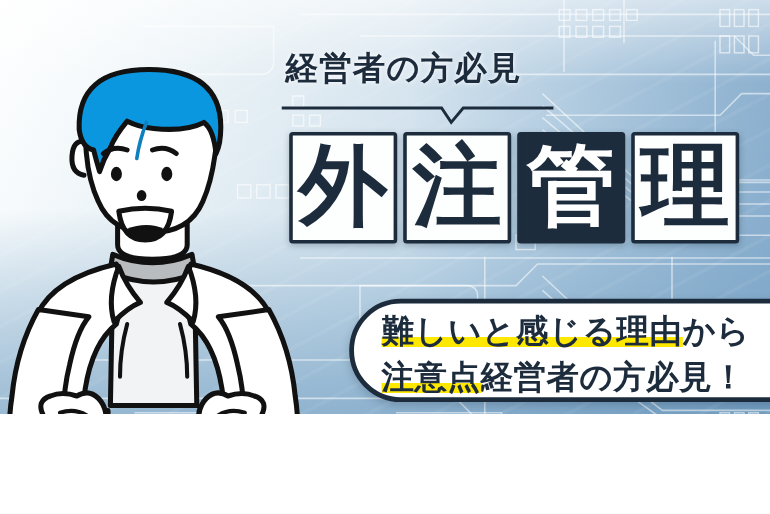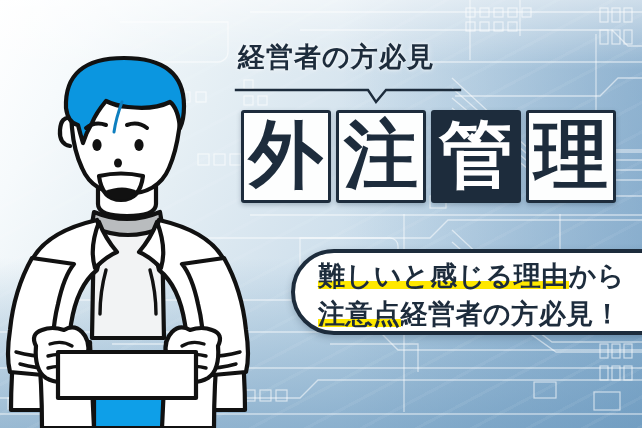--- a/index.html
+++ b/index.html
@@ -1,20 +1,20 @@
 <!DOCTYPE html>
 <html><head>
 <meta charset="utf-8">
 <style>
   html,body{margin:0;padding:0;background:#fff;}
   body{font-family:"Liberation Sans","DejaVu Sans",sans-serif;}
 
   .banner{
     position:relative;
-    width:642px;height:428px;
+    width:642px;height:345px;
     overflow:hidden;
     background:#dfe9f0;
   }
 
   
   .bg-base{
     position:absolute;inset:0;
     background:
       linear-gradient(118deg,
         #ffffff 0%,

